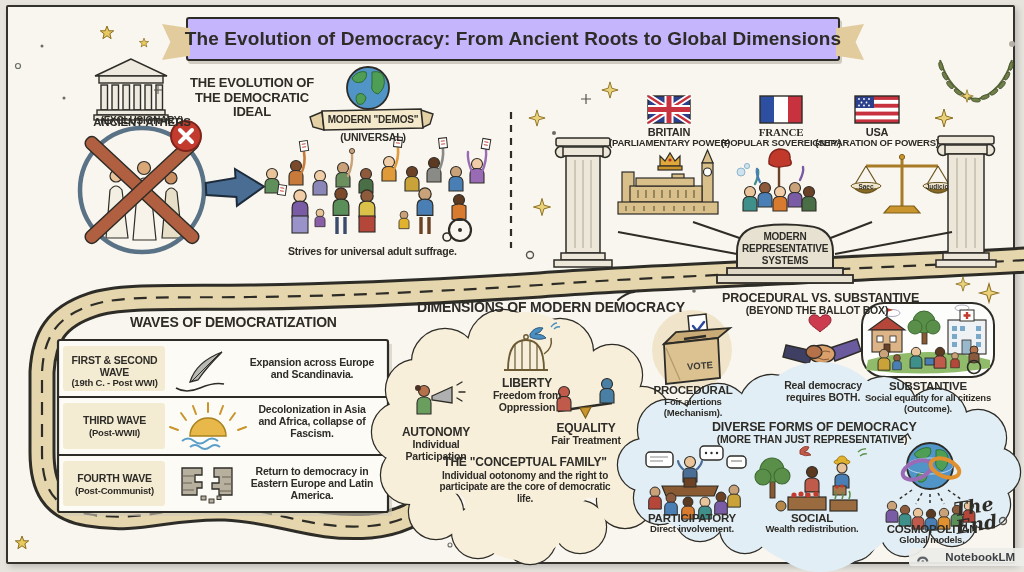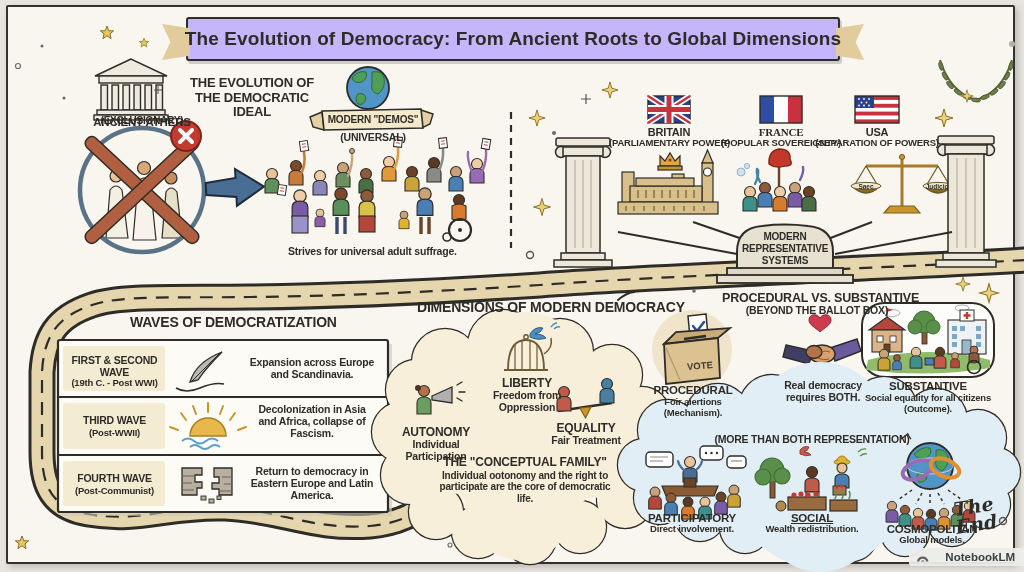--- a/index.html
+++ b/index.html
@@ -747,24 +747,25 @@
   <div class="t" style="left:435px;top:470px;width:180px;font-size:10px;">Individual ootonomy and the right to participate are the core of democratic life.</div>
 
   <div class="t nw" style="left:722px;top:291px;width:190px;font-size:12.5px;">PROCEDURAL VS. SUBSTANTIVE</div>
   <div class="t nw" style="left:722px;top:305px;width:190px;font-size:10.5px;">(BEYOND THE BALLOT BOX)</div>
   <div class="t nw" style="left:650px;top:384px;width:86px;font-size:11.5px;">PROCEDURAL</div>
   <div class="t" style="left:652px;top:397px;width:82px;font-size:9.5px;">Foir aiertions (Mechanism).</div>
   <div class="t" style="left:778px;top:380px;width:90px;font-size:10.5px;">Real democracy requires BOTH.</div>
   <div class="t nw" style="left:868px;top:380px;width:120px;font-size:11.5px;">SUBSTANTIVE</div>
   <div class="t" style="left:843px;top:393px;width:170px;font-size:9.5px;">Social equality for all citizens (Outcome).</div>
 
-  <div class="t nw" style="left:702px;top:434px;width:220px;font-size:10.5px;">(MORE THAN BOTH REPRESENTATION)</div>
+  <div class="t nw" style="left:712px;top:420px;width:200px;font-size:12.5px;">DIVERSE FORMS OF DEMOCRACY</div>
+  <div class="t nw" style="left:702px;top:434px;width:220px;font-size:10.5px;">(MORE THAN JUST REPRESENTATIVE)</div>
   <div class="t nw" style="left:640px;top:512px;width:104px;font-size:11.5px;">PARTICIPATORY</div>
   <div class="t nw" style="left:640px;top:524px;width:104px;font-size:9.5px;">Direct involvement.</div>
-  <div class="t nw" style="left:764px;top:512px;width:96px;font-size:11.5px;text-decoration:underline;">SOCIAL</div>
+  <div class="t nw" style="left:764px;top:512px;width:96px;font-size:11.5px;">SOCIAL</div>
   <div class="t nw" style="left:756px;top:524px;width:112px;font-size:9.5px;">Wealth redistribution.</div>
   <div class="t nw" style="left:876px;top:523px;width:112px;font-size:11.5px;">COSMOPOLITAN</div>
   <div class="t nw" style="left:876px;top:535px;width:112px;font-size:9.5px;">Global models.</div>
 
   <div id="the-end">The End</div>
 
   <div id="wm">
     <svg width="13" height="12" viewBox="0 0 13 12">
       <path d="M2,10.5 A4.8,4.8 0 0 1 11.4,10.5" fill="none" stroke="#5f6368" stroke-width="2.2"></path>
       <path d="M5.2,10.5 A1.7,1.7 0 0 1 8.4,10.5" fill="#5f6368"></path>

